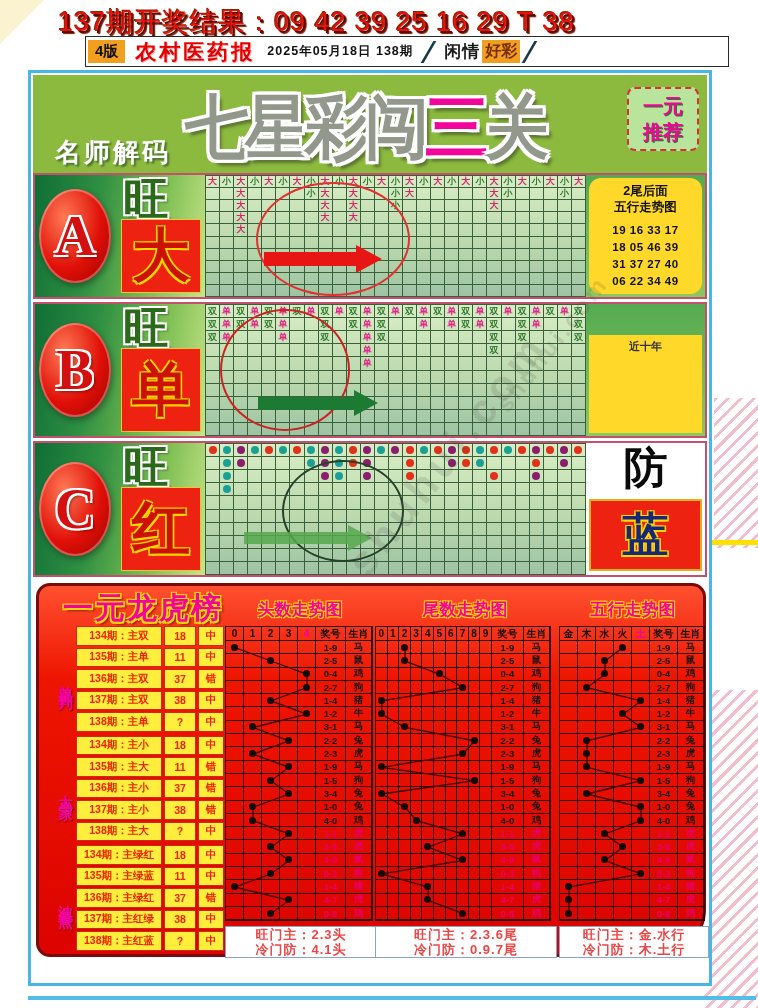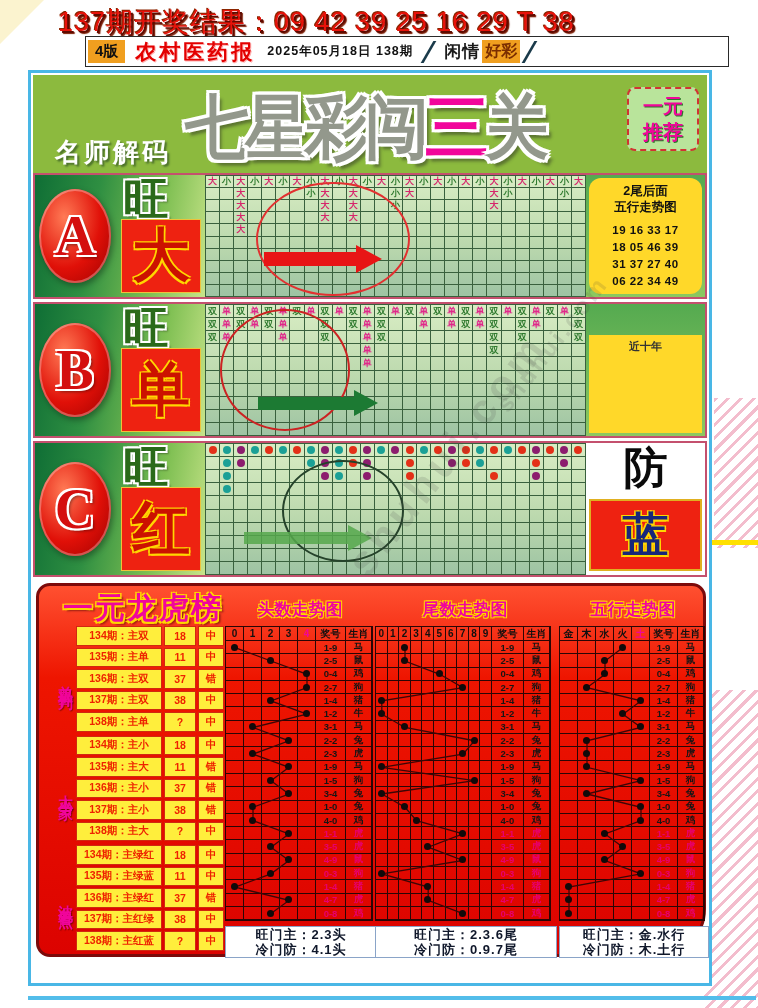--- a/index.html
+++ b/index.html
@@ -121,21 +121,21 @@
   .tchart .tcell{border-right:1px solid #2a0505;border-bottom:1px solid #2a0505;
     display:flex;align-items:center;justify-content:center;position:relative;overflow:visible;}
   .tchart .thead{font-weight:900;font-size:10px;color:#101010;}
   .tchart .thead.hot{color:#f1059b;}
   .tchart .tlab{font-weight:700;font-size:9.5px;color:#151515;letter-spacing:0;}
   .tchart .tlab.hot{color:#e6006e;}
   .tdot{width:7px;height:7px;border-radius:50%;background:#100a0a;z-index:2;}
   .tsvg{position:absolute;left:0;top:0;pointer-events:none;z-index:1;}
   .tsummary{position:absolute;top:340px;height:30px;background:#fff;border:1px solid #8aa4c8;
     display:flex;flex-direction:column;align-items:center;justify-content:center;}
-  .tsummary div{color:#0f172a;font-weight:900;font-size:13px;line-height:15px;letter-spacing:1px;white-space:nowrap;}
+  .tsummary div{color:#ef4444;font-weight:900;font-size:13px;line-height:15px;letter-spacing:1px;white-space:nowrap;}
   .ts1{left:186px;width:150px;} .ts2{left:336px;width:180px;} .ts3{left:520px;width:148px;}
   
   .wm{position:absolute;color:rgba(70,70,70,.15);font-weight:700;pointer-events:none;z-index:5;}
   .wm1{left:300px;top:430px;font-size:42px;letter-spacing:6px;transform:rotate(-52deg);}
   .wm2{left:470px;top:330px;font-size:24px;letter-spacing:3px;transform:rotate(-52deg);}
   .stripes{position:absolute;background:repeating-linear-gradient(135deg,#f3bdcd 0 3px,#ffffff 3px 9px);}
   .st1{right:0;top:398px;width:44px;height:150px;}
   .st2{right:0;top:690px;width:54px;height:318px;}
   .ybar{position:absolute;right:0;top:540px;width:46px;height:5px;background:#ffe000;}
   .bottom-line{position:absolute;left:28px;top:996px;width:728px;height:4px;background:#53bdea;}

